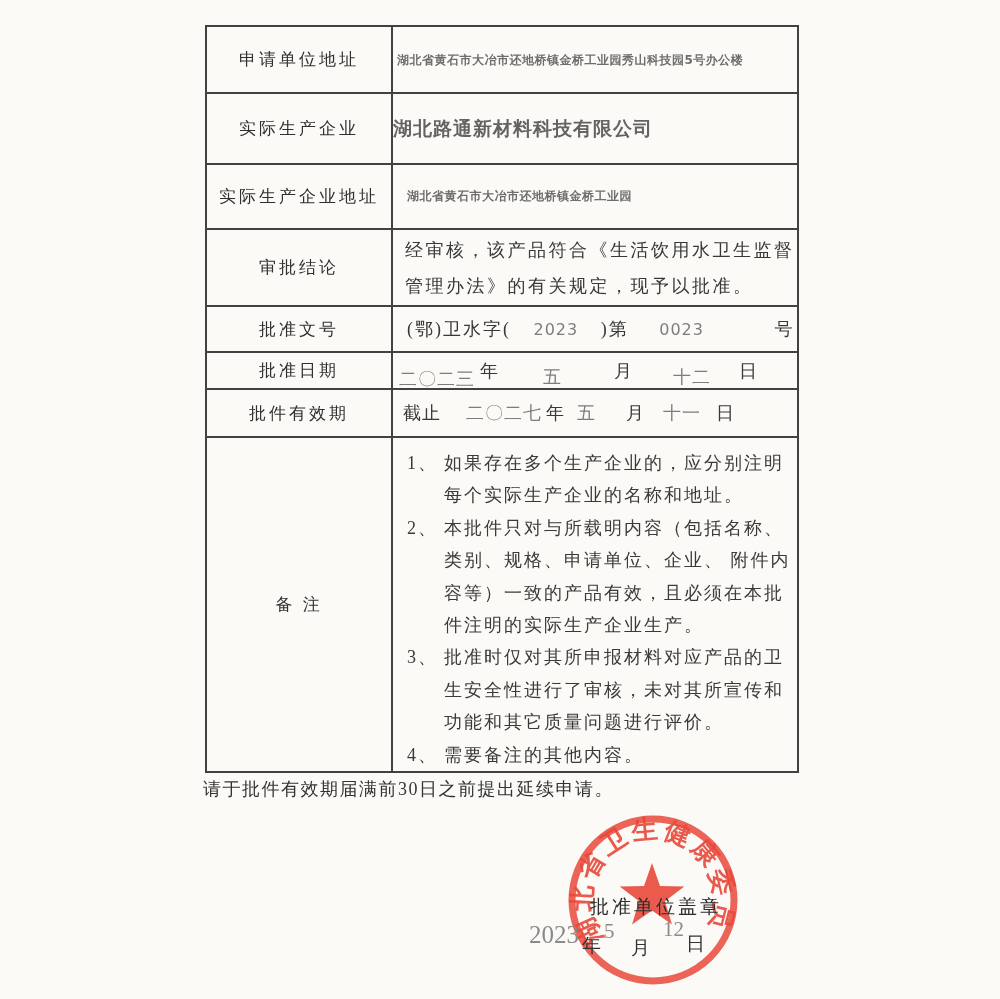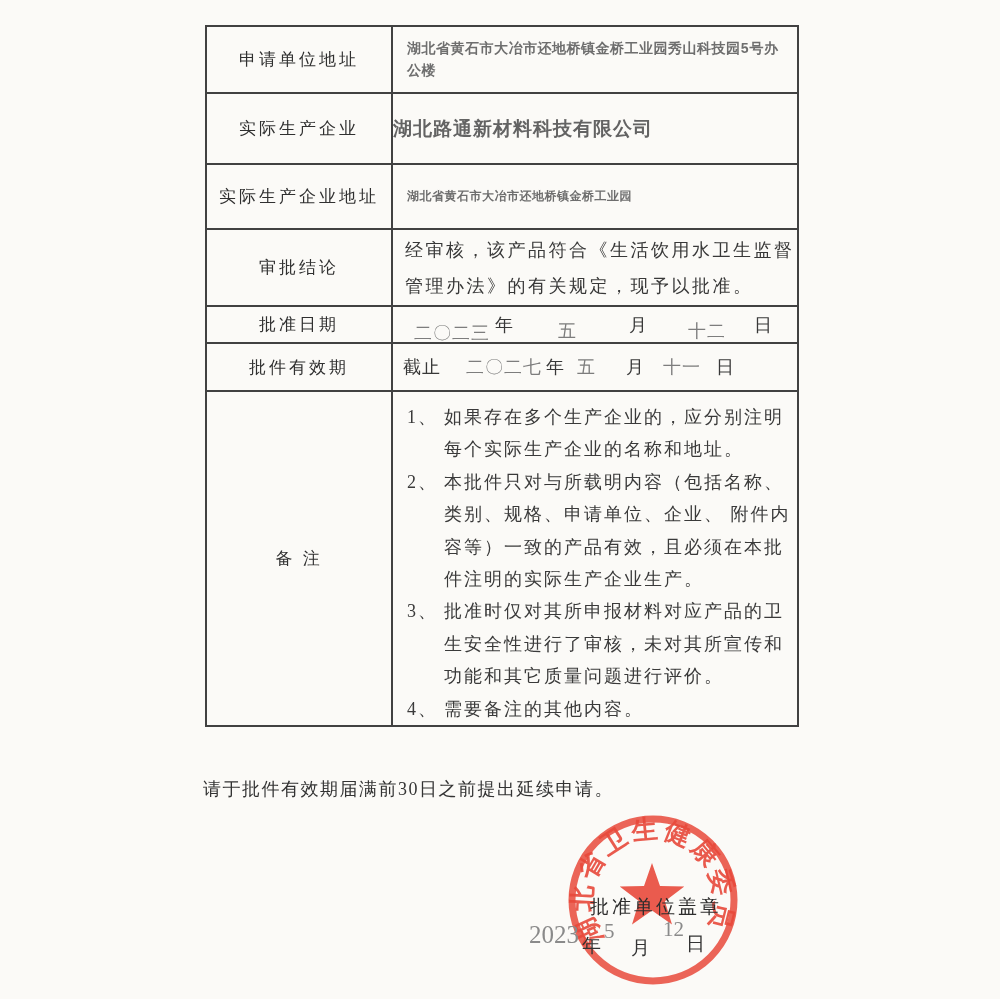--- a/index.html
+++ b/index.html
@@ -27,27 +27,27 @@
   td.val{width:404px;}
   tr.r0{height:67px;} tr.r1{height:71px;} tr.r2{height:65px;}
   tr.r3{height:77px;} tr.r4{height:46px;} tr.r5{height:37px;}
   tr.r6{height:48px;} tr.r7{height:334px;}
   
   .fill-bold{
     font-family:"DejaVu Sans","Liberation Sans",sans-serif;
     font-weight:bold;color:#6e6e6e;
   }
   .fill-gray{color:#7d7d7d;}
-  .v-addr1{font-size:14px;line-height:22px;letter-spacing:0.5px;padding-left:14px;width:382px;font-family:Liberation Mono, monospace;}
+  .v-addr1{font-size:12px;line-height:22px;letter-spacing:0.5px;padding-left:4px;width:382px;}
   .v-company{font-size:19px;letter-spacing:1px;color:#636363;}
   .v-addr2{font-size:12px;letter-spacing:0.5px;padding-left:14px;}
   .v-conclusion{font-size:18px;letter-spacing:2.5px;line-height:36px;padding-left:12px;color:#383838;}
   .v-number{font-size:18px;letter-spacing:2px;padding-left:14px;color:#383838;white-space:nowrap;}
   .v-number .num{font-size:16px;letter-spacing:1px;font-family:"DejaVu Sans","Liberation Sans",sans-serif;}
-  .v-date{display:flex;align-items:flex-start;font-size:18px;color:#383838;letter-spacing:1px;padding-left:15px;white-space:nowrap;}
+  .v-date{display:flex;align-items:flex-start;font-size:18px;color:#383838;letter-spacing:1px;padding-left:0;white-space:nowrap;}
   .v-date span{display:inline-block;}
   .v-validity{display:flex;align-items:center;font-size:18px;color:#383838;letter-spacing:1px;padding-left:10px;white-space:nowrap;}
   .v-validity span{display:inline-block;}
   .v-remarks{padding:9px 0 0 14px;}
   .rline{display:flex;line-height:32.4px;font-size:18px;letter-spacing:2px;color:#3a3a3a;white-space:nowrap;}
   .rnum{width:37px;flex:none;}
   
   .renewal-note{
     position:absolute;left:203px;top:777px;
     font-size:18px;letter-spacing:1.5px;color:#333;
@@ -92,20 +92,32 @@
       </tr>
       <tr class="r3">
         <td class="lbl">审批结论</td>
         <td class="val">
           <div class="v-conclusion">
             <div>经审核，该产品符合《生活饮用水卫生监督</div>
             <div>管理办法》的有关规定，现予以批准。</div>
           </div>
         </td>
       </tr>
+      <tr class="r4">
+        <td class="lbl">批准文号</td>
+        <td class="val">
+          <div class="v-number">
+            <span>(鄂)卫水字(</span>
+            <span class="num fill-gray" style="margin-left:16px;">2023</span>
+            <span style="margin-left:16px;">)第</span>
+            <span class="num fill-gray" style="margin-left:24px;">0023</span>
+            <span style="margin-left:64px;">号</span>
+          </div>
+        </td>
+      </tr>
       <tr class="r5">
         <td class="lbl">批准日期</td>
         <td class="val">
           <div class="v-date">
             <span class="fill-gray" style="margin-left:6px;transform:translateY(8px);">二〇二三</span>
             <span style="margin-left:5px;">年</span>
             <span class="fill-gray" style="margin-left:44px;transform:translateY(6px);">五</span>
             <span style="margin-left:52px;">月</span>
             <span class="fill-gray" style="margin-left:40px;transform:translateY(6px);">十二</span>
             <span style="margin-left:28px;">日</span>

